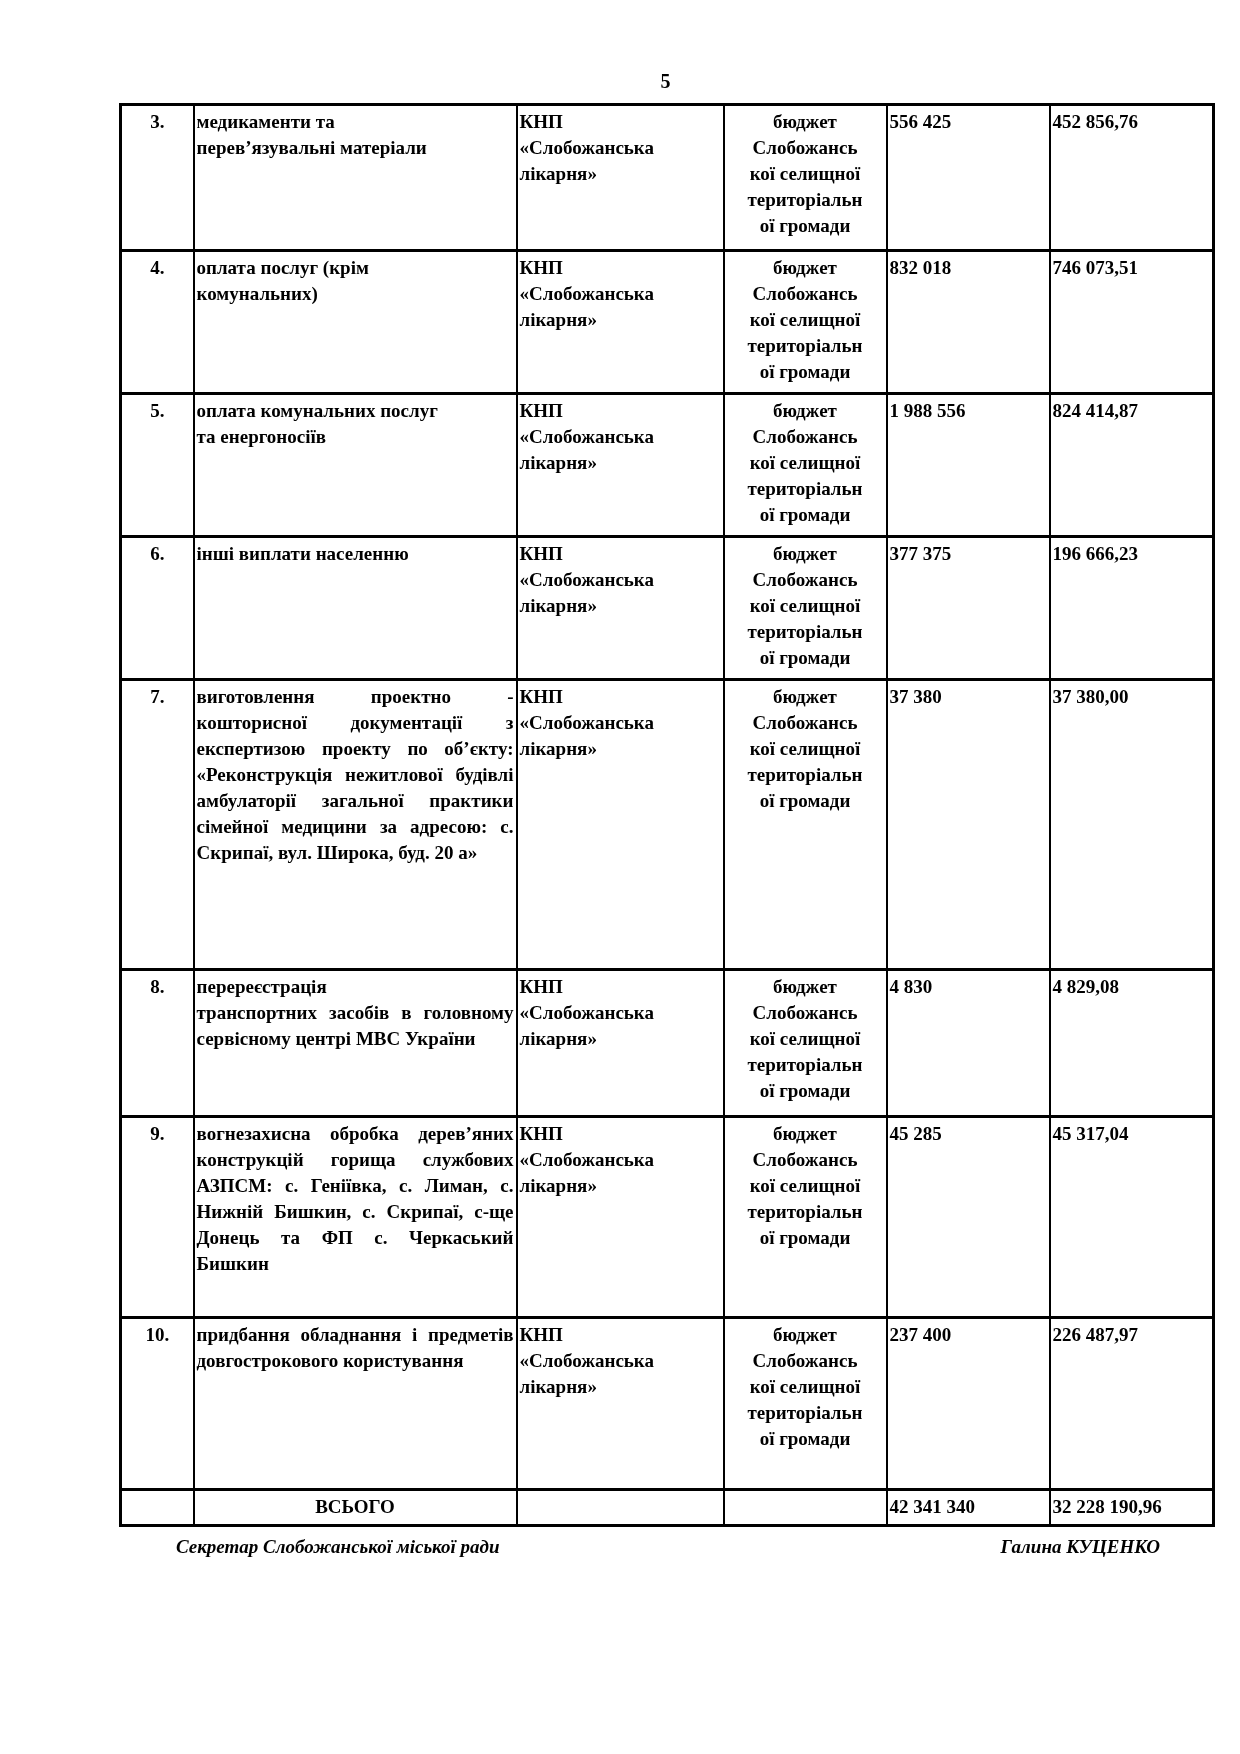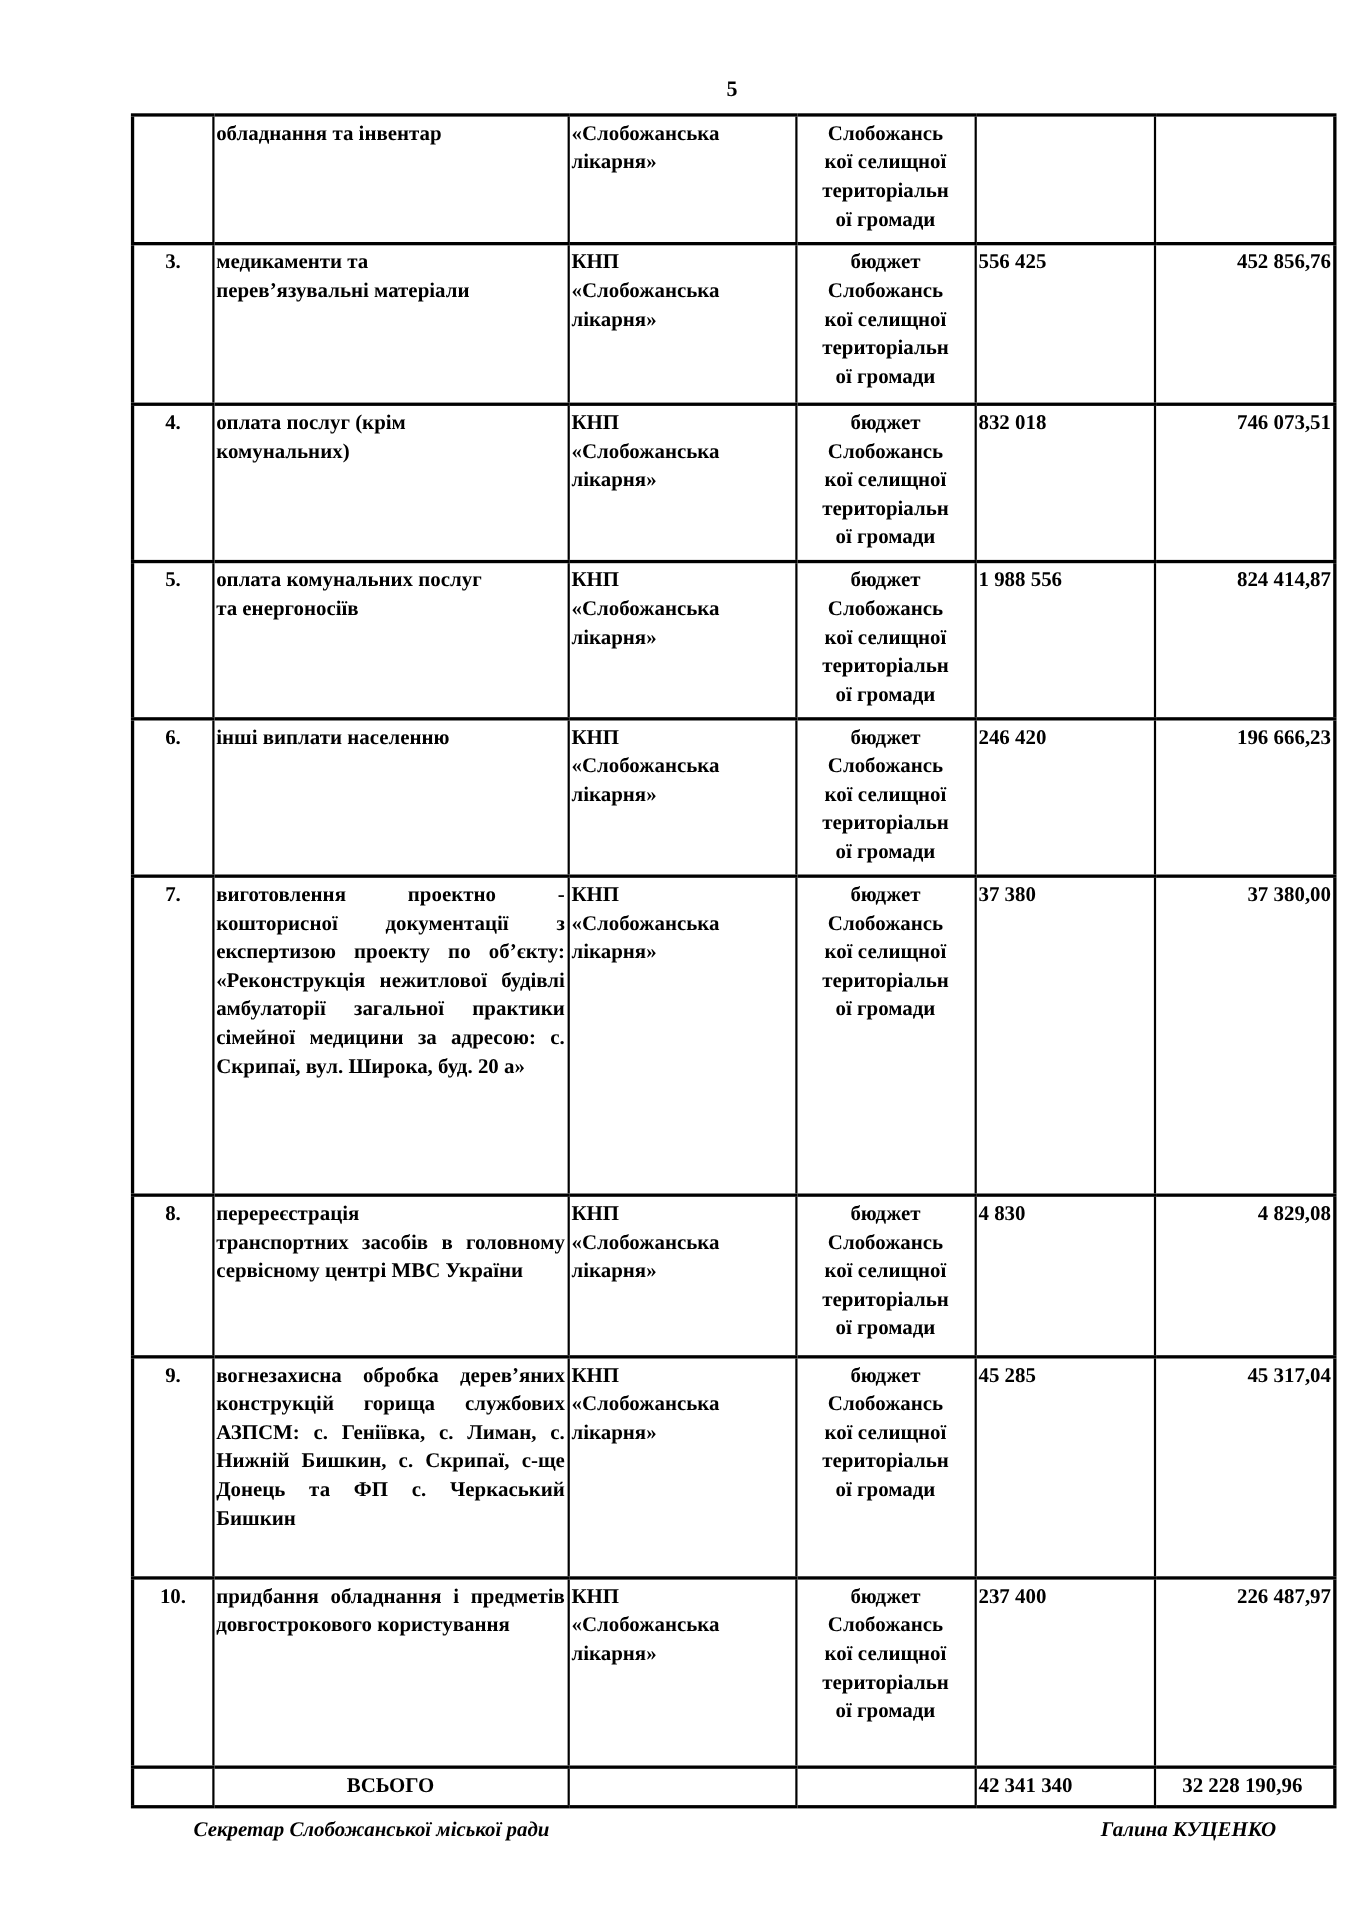--- a/index.html
+++ b/index.html
@@ -37,21 +37,21 @@
     border-bottom: 3px solid #000;
     vertical-align: top;
     padding: 3px 2px;
     overflow: hidden;
   }
   td.c-num    { text-align: center; }
   td.c-desc   { text-align: justify; padding-left: 13px; padding-right: 13px; white-space: pre-line; }
   td.c-org    { text-align: left; padding-left: 8px; white-space: pre-line; }
   td.c-budget { text-align: center; white-space: pre-line; }
   td.c-plan   { text-align: left; }
-  td.c-fact   { text-align: right; padding-right: 25px; margin-top: 32px; }
+  td.c-fact   { padding-right: 25px; margin-top: 32px; }
   tr.total-row td { height: 27px; }
   tr.total-row td.c-desc { text-align: center; }
   tr.total-row td.c-fact { padding-right: 28px; }
   .footer {
     margin-left: 119px;
     width: 1093px;
     box-sizing: border-box;
     display: flex;
     justify-content: space-between;
     padding: 7px 52px 0 57px;
@@ -68,32 +68,20 @@
   <table class="doc-table">
     <colgroup>
       <col style="width:73px">
       <col style="width:323px">
       <col style="width:207px">
       <col style="width:163px">
       <col style="width:163px">
       <col style="width:164px">
     </colgroup>
     <tbody>
-      <tr style="height:117px">
-        <td class="c-num"></td>
-        <td class="c-desc">обладнання та інвентар</td>
-        <td class="c-org">«Слобожанська
-лікарня»</td>
-        <td class="c-budget">Слобожансь
-кої селищної
-територіальн
-ої громади</td>
-        <td class="c-plan"></td>
-        <td class="c-fact"></td>
-      </tr>
       <tr style="height:146px">
         <td class="c-num">3.</td>
         <td class="c-desc">медикаменти та
 перев’язувальні матеріали</td>
         <td class="c-org">КНП
 «Слобожанська
 лікарня»</td>
         <td class="c-budget">бюджет
 Слобожансь
 кої селищної
@@ -136,21 +124,21 @@
         <td class="c-num">6.</td>
         <td class="c-desc">інші виплати населенню</td>
         <td class="c-org">КНП
 «Слобожанська
 лікарня»</td>
         <td class="c-budget">бюджет
 Слобожансь
 кої селищної
 територіальн
 ої громади</td>
-        <td class="c-plan">246 420</td>
+        <td class="c-plan">377 375</td>
         <td class="c-fact">196 666,23</td>
       </tr>
       <tr style="height:290px">
         <td class="c-num">7.</td>
         <td class="c-desc">виготовлення проектно - кошторисної документації з експертизою проекту по об’єкту: «Реконструкція нежитлової будівлі амбулаторії загальної практики сімейної медицини за адресою: с. Скрипаї, вул. Широка, буд. 20 а»</td>
         <td class="c-org">КНП
 «Слобожанська
 лікарня»</td>
         <td class="c-budget">бюджет
 Слобожансь

